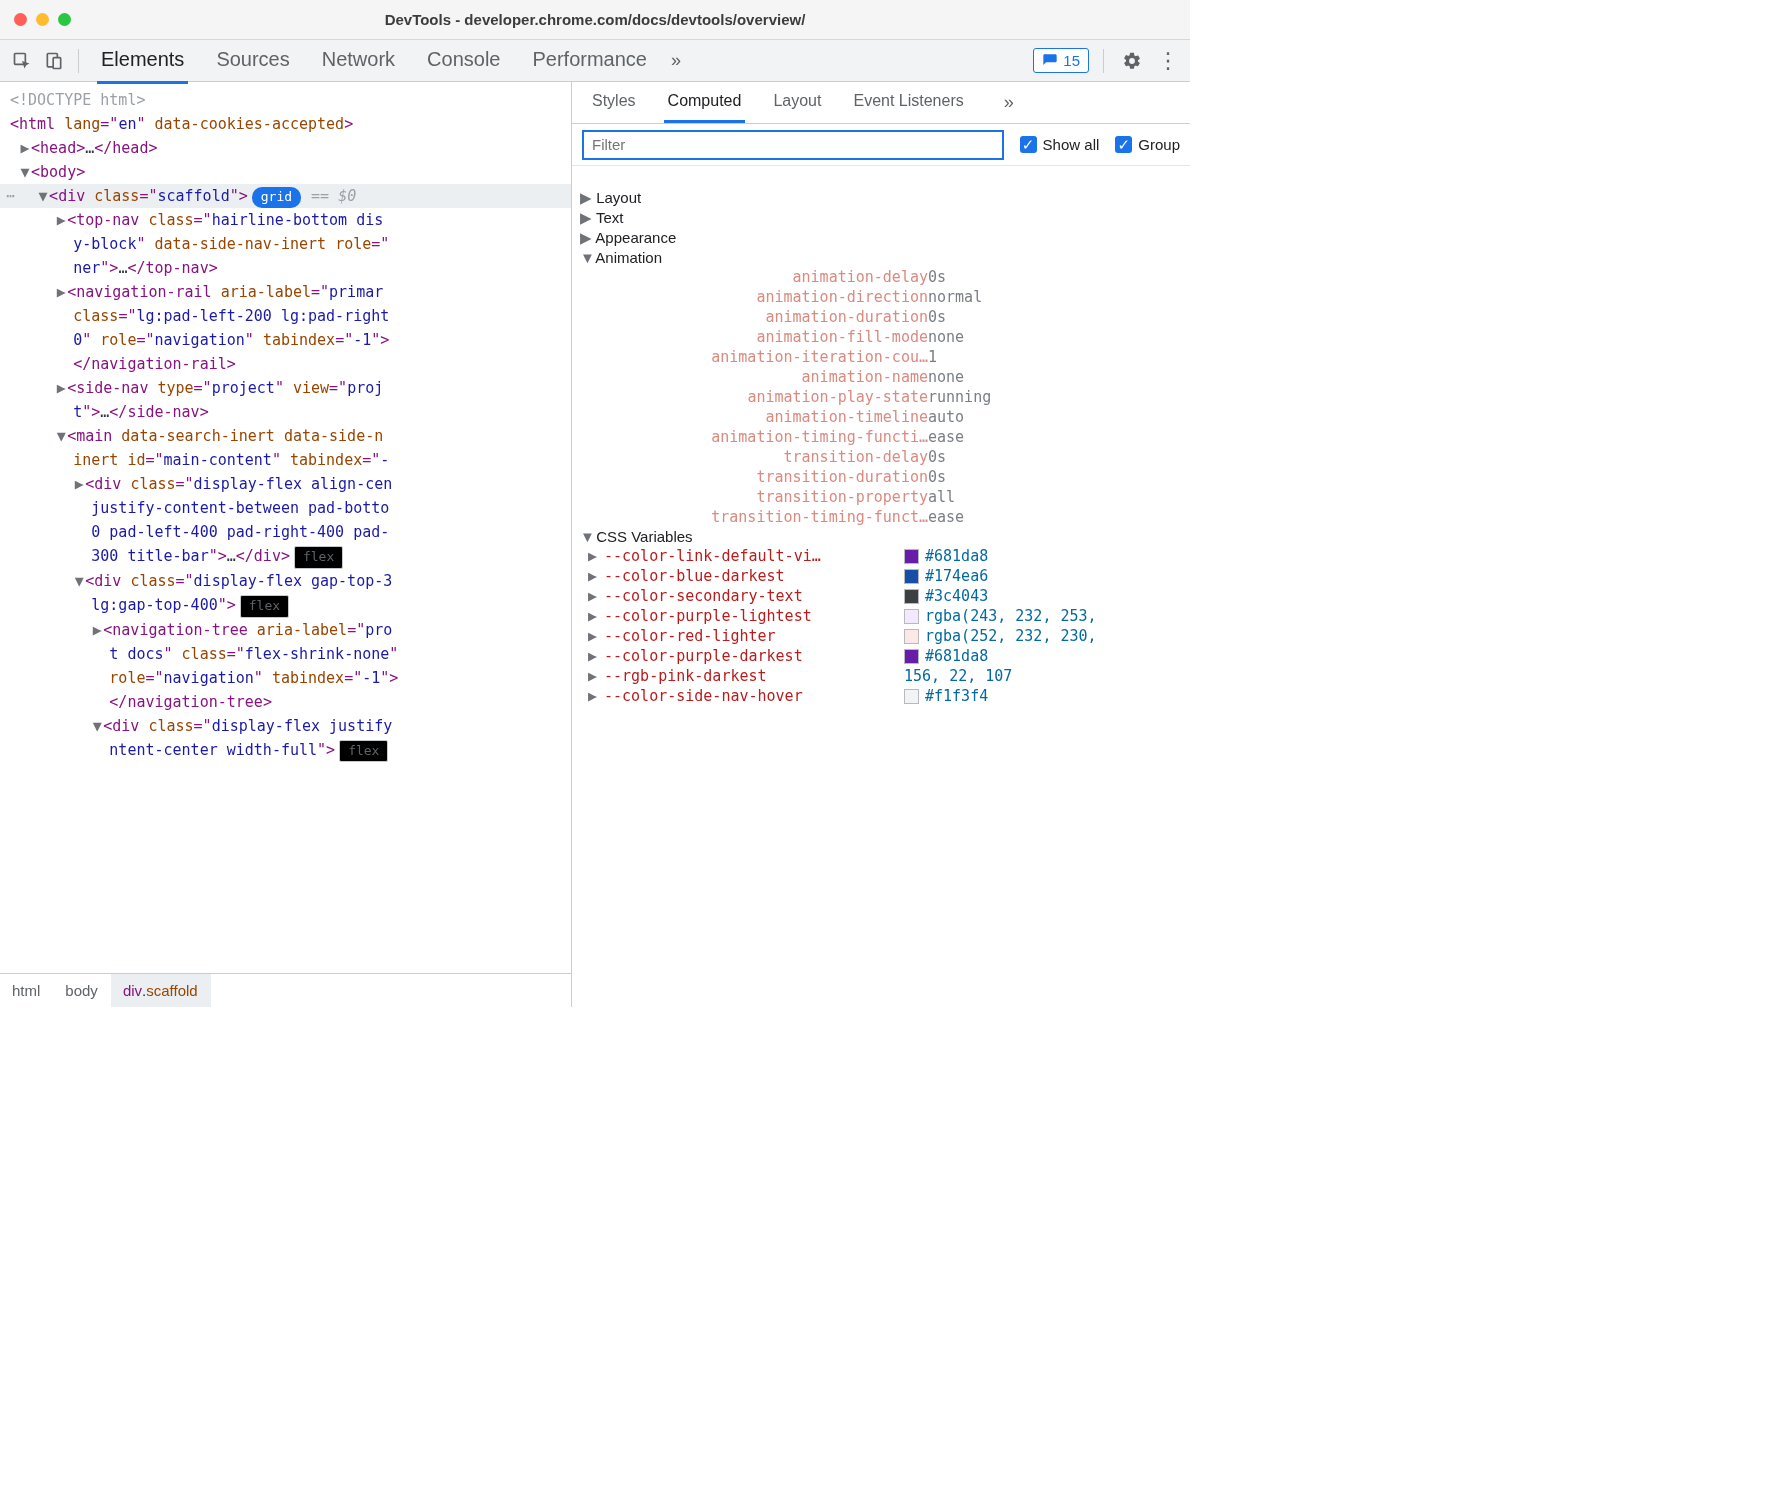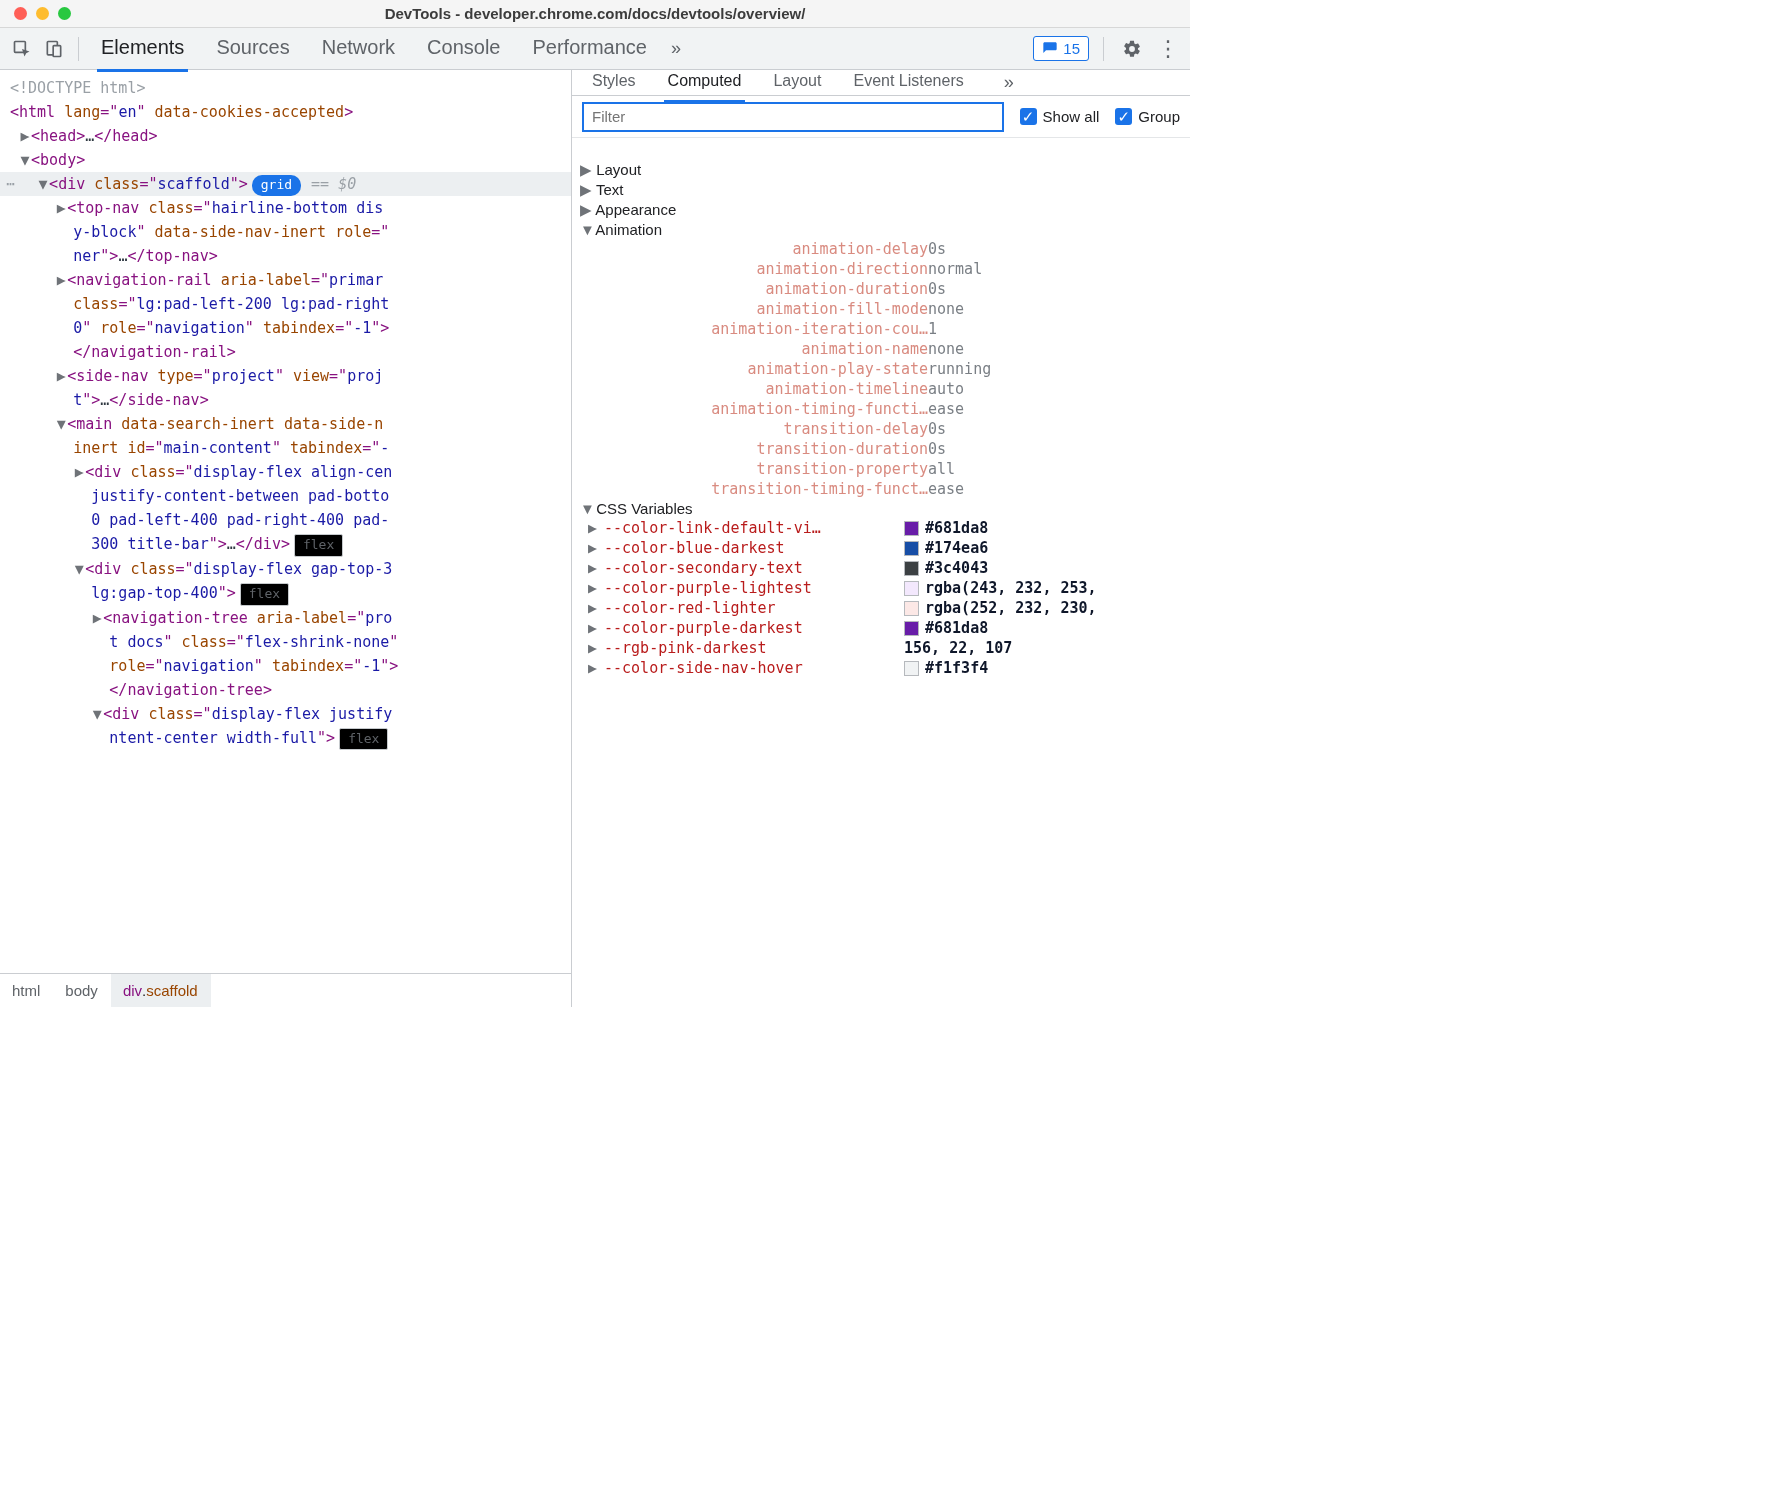--- a/index.html
+++ b/index.html
@@ -10,21 +10,21 @@
     font-size: 14px;
     width: 1190px;
     height: 1007px;
     display: flex;
     flex-direction: column;
   }
   .mono { font-family: ui-monospace, SFMono-Regular, "SF Mono", Menlo, Consolas, monospace; }
 
   
   .titlebar {
-    height: 28px;
+    height: 40px;
     background: #f5f5f5;
     display: flex;
     align-items: center;
     padding: 0 14px;
     border-bottom: 1px solid #d7d7d7;
     position: relative;
   }
   .traffic { display: flex; gap: 9px; }
   .dot { width: 13px; height: 13px; border-radius: 50%; }
   .dot.red { background: #ff5f57; }
@@ -115,21 +115,21 @@
     display: flex; align-items: center; font-size: 15px;
     background: #fff;
   }
   .crumb { padding: 0 12px; height: 100%; display:flex; align-items:center; color:#5f6368; border-right: 1px solid transparent; cursor: pointer;}
   .crumb.active { background: #eceff1; color: #202124; }
   .crumb .cls { color: #994500; }
   .crumb .tag { color: #881280; }
 
   
   .panel-tabs {
-    height: 26px; display: flex; align-items: center; gap: 24px;
+    height: 42px; display: flex; align-items: center; gap: 24px;
     padding: 0 16px; border-bottom: 1px solid #cacdd1;
     color: #5f6368; font-size: 16px;
   }
   .panel-tab { padding: 9px 4px 10px; border-bottom: 3px solid transparent; margin-bottom:-1px; cursor:pointer; }
   .panel-tab.active { color: #202124; border-bottom-color: #1a73e8; }
 
   
   .filter-bar {
     height: 42px; display: flex; align-items: center; gap: 16px;
     padding: 6px 10px; border-bottom: 1px solid #e4e6e8;
@@ -156,21 +156,21 @@
   .prop-val { color:#7a7f85; }
   .var-row { display:flex; align-items:center; padding: 1px 0 1px 16px; }
   .var-name {
     color:#b91c1c; width: 300px; margin-left: 4px;
     white-space:nowrap; overflow:hidden; text-overflow: ellipsis;
   }
   .swatch {
     width: 15px; height: 15px; border: 1px solid #b6b9bd; margin-right: 6px;
     display:inline-block; flex-shrink: 0;
   }
-  .var-val { color:#0f172a;font-weight:bold; }
+  .var-val { color:#0369a1; }
 </style>
 </head>
 <body>
 
 <div class="titlebar">
   <div class="traffic">
     <div class="dot red"></div>
     <div class="dot yellow"></div>
     <div class="dot green"></div>
   </div>

